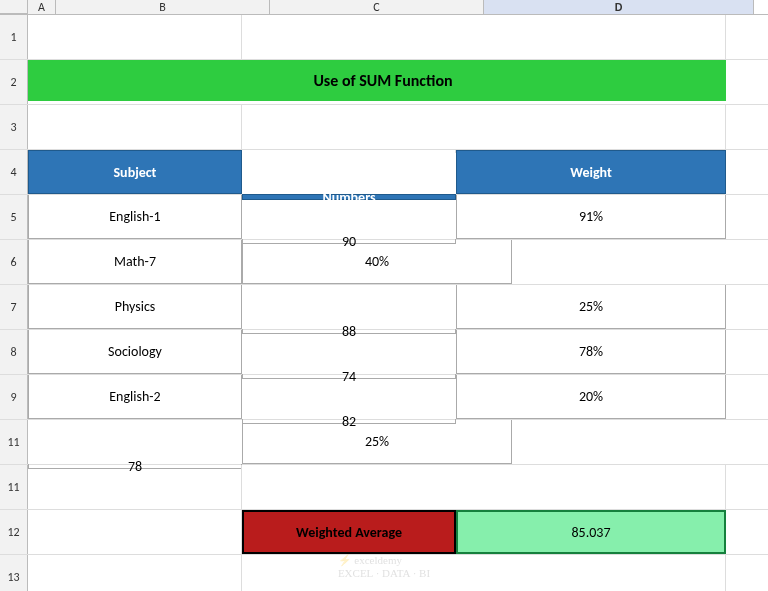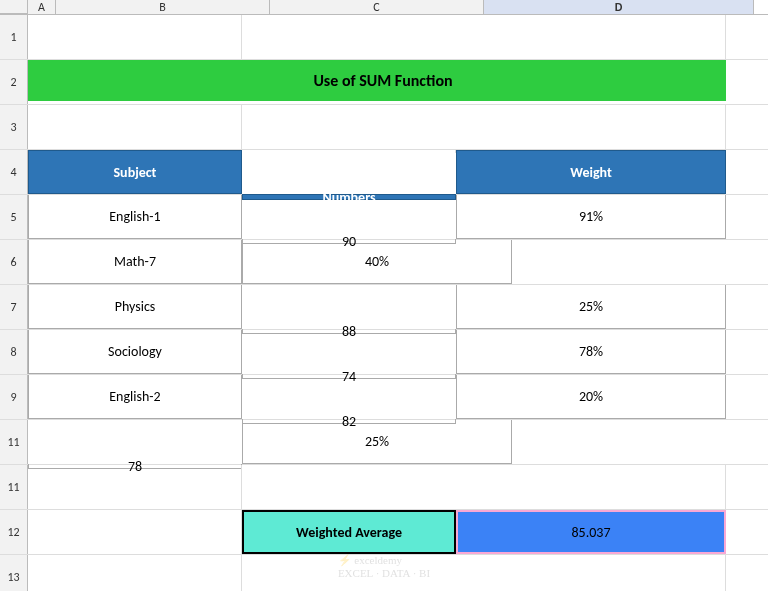--- a/index.html
+++ b/index.html
@@ -115,33 +115,33 @@
     }
 
     
     .table-data {
       border: 1px solid #aaa;
       border-top: none;
     }
 
     
     .wa-label {
-      background: #5eead4;
+      background: #b91c1c;
       border: 2px solid #000;
       font-weight: bold;
       font-size: 14px;
       display: flex;
       align-items: center;
       justify-content: center;
       width: 214px;
       min-width: 214px;
     }
     .wa-value {
-      background: #3b82f6;
-      border: 2px solid #f9a8d4;
+      background: #86efac;
+      border: 2px solid #15803d;
       font-size: 14px;
       display: flex;
       align-items: center;
       justify-content: center;
       width: 270px;
       min-width: 270px;
     }
 
     
     .watermark {

